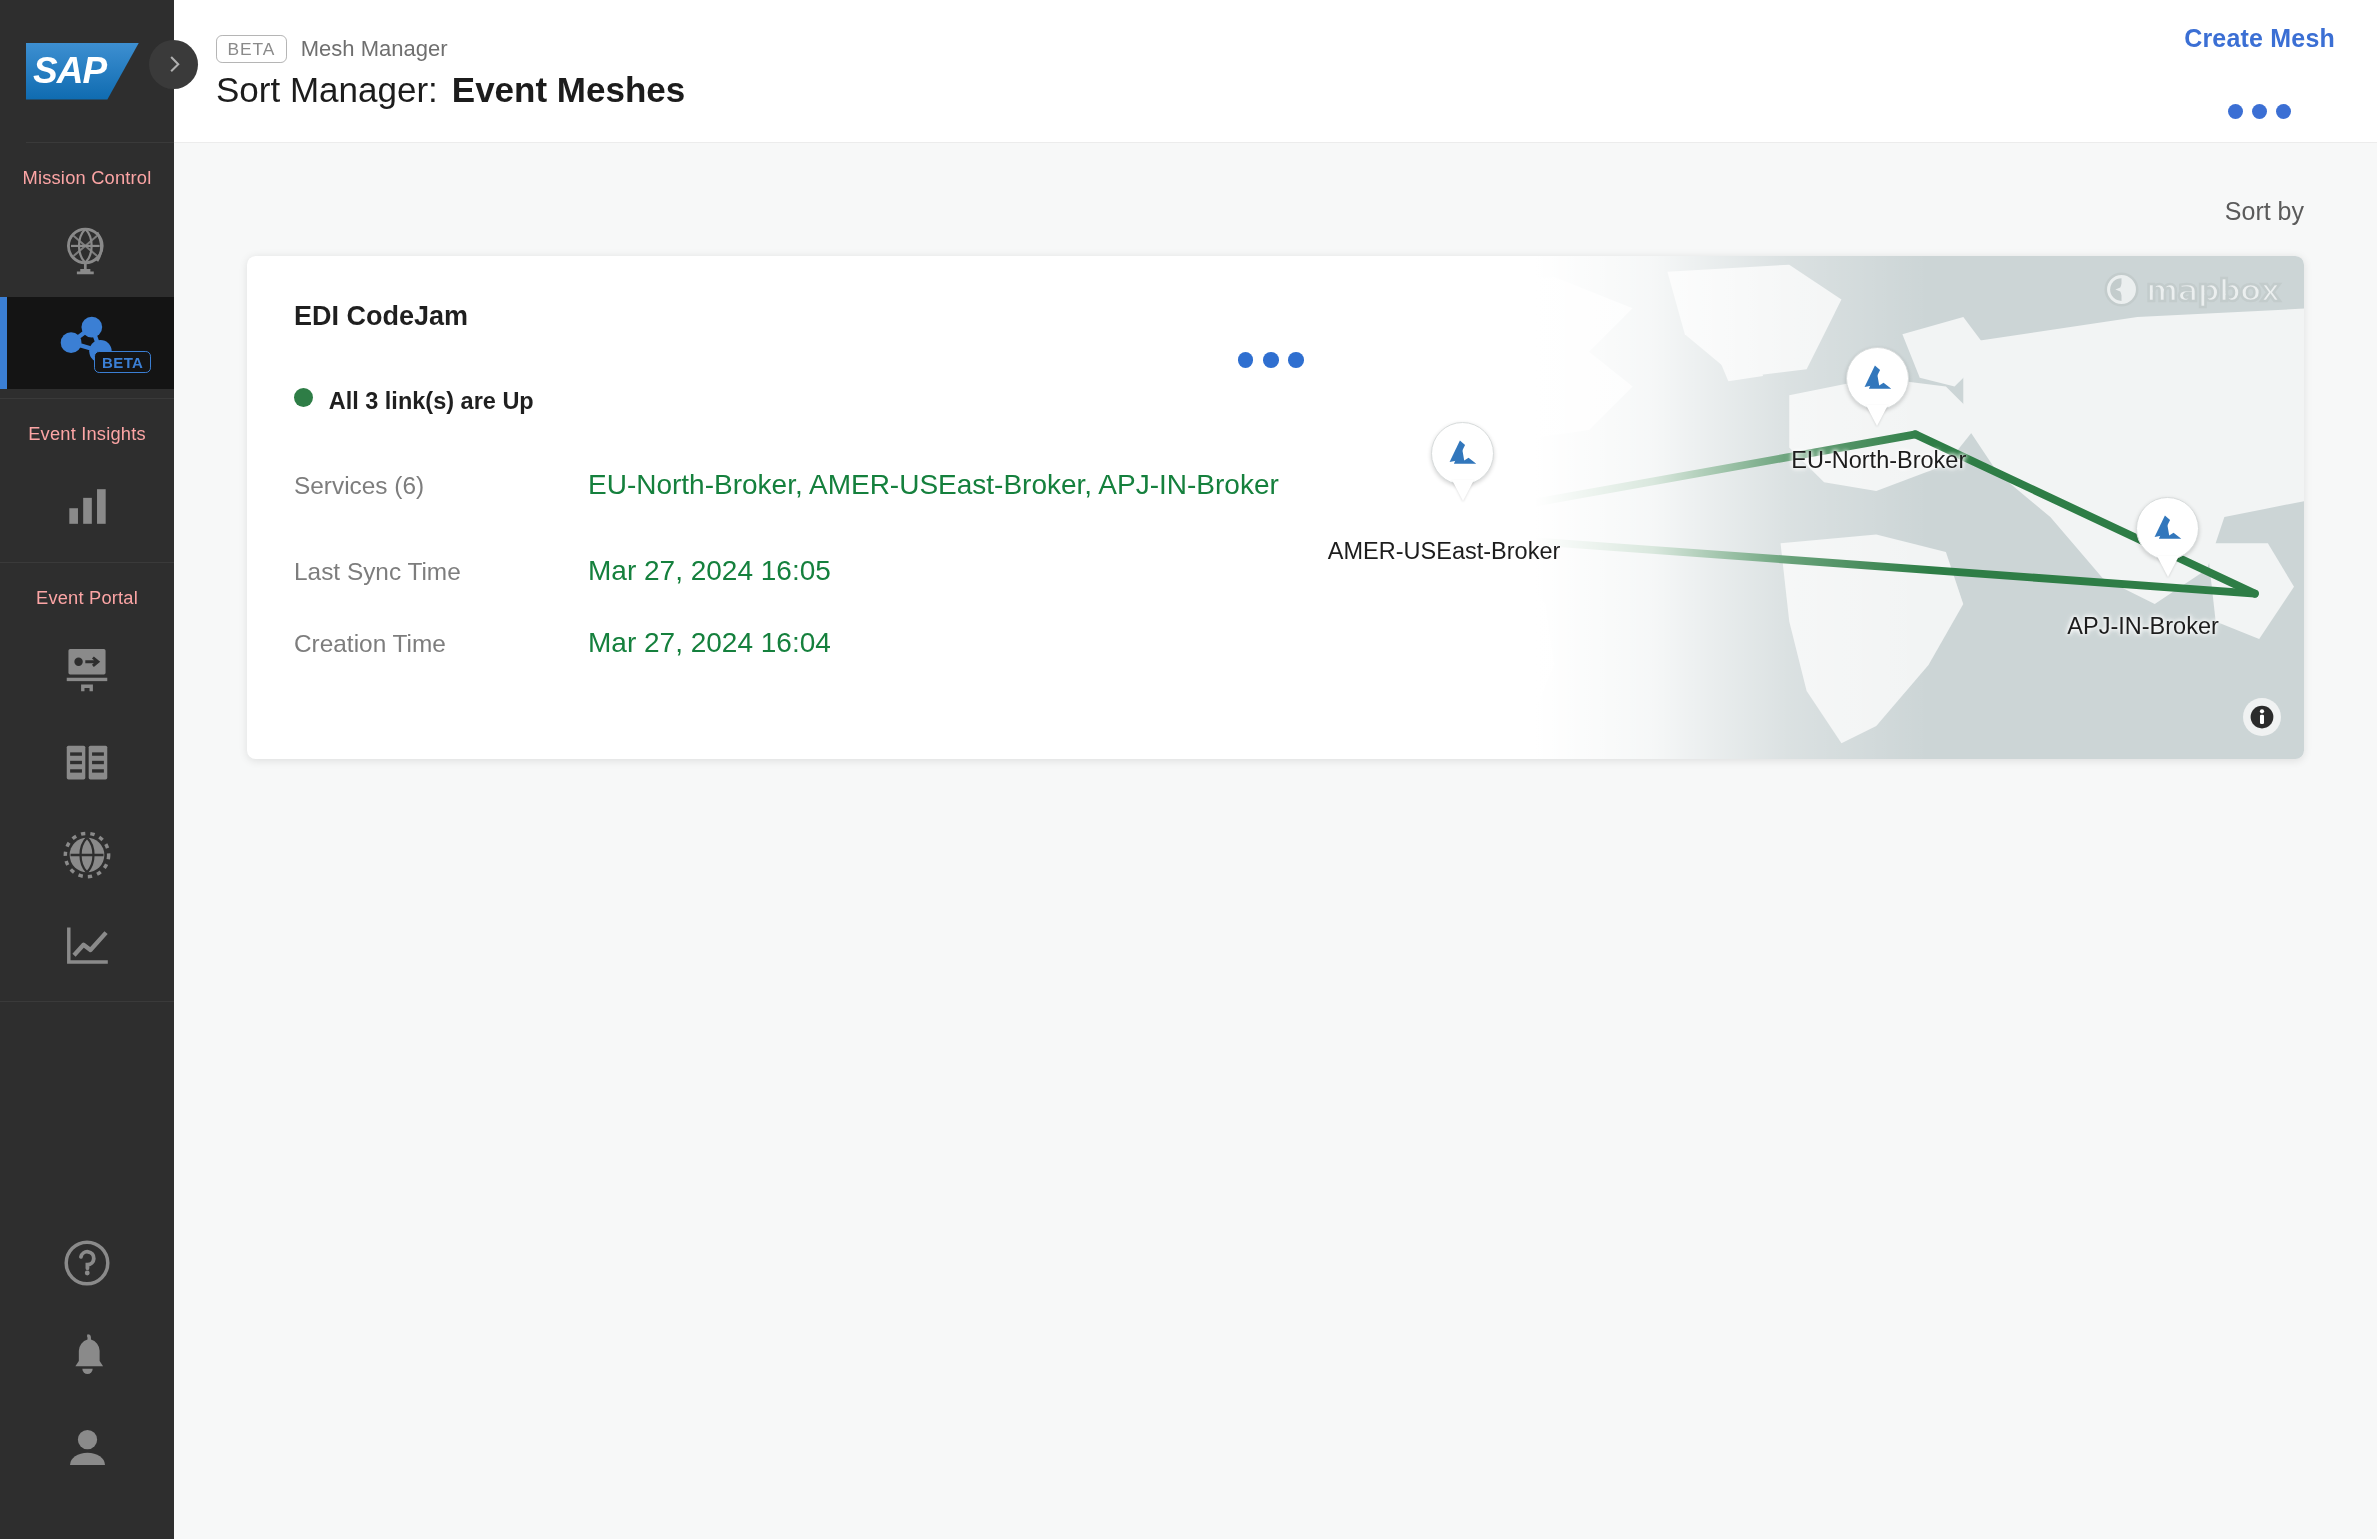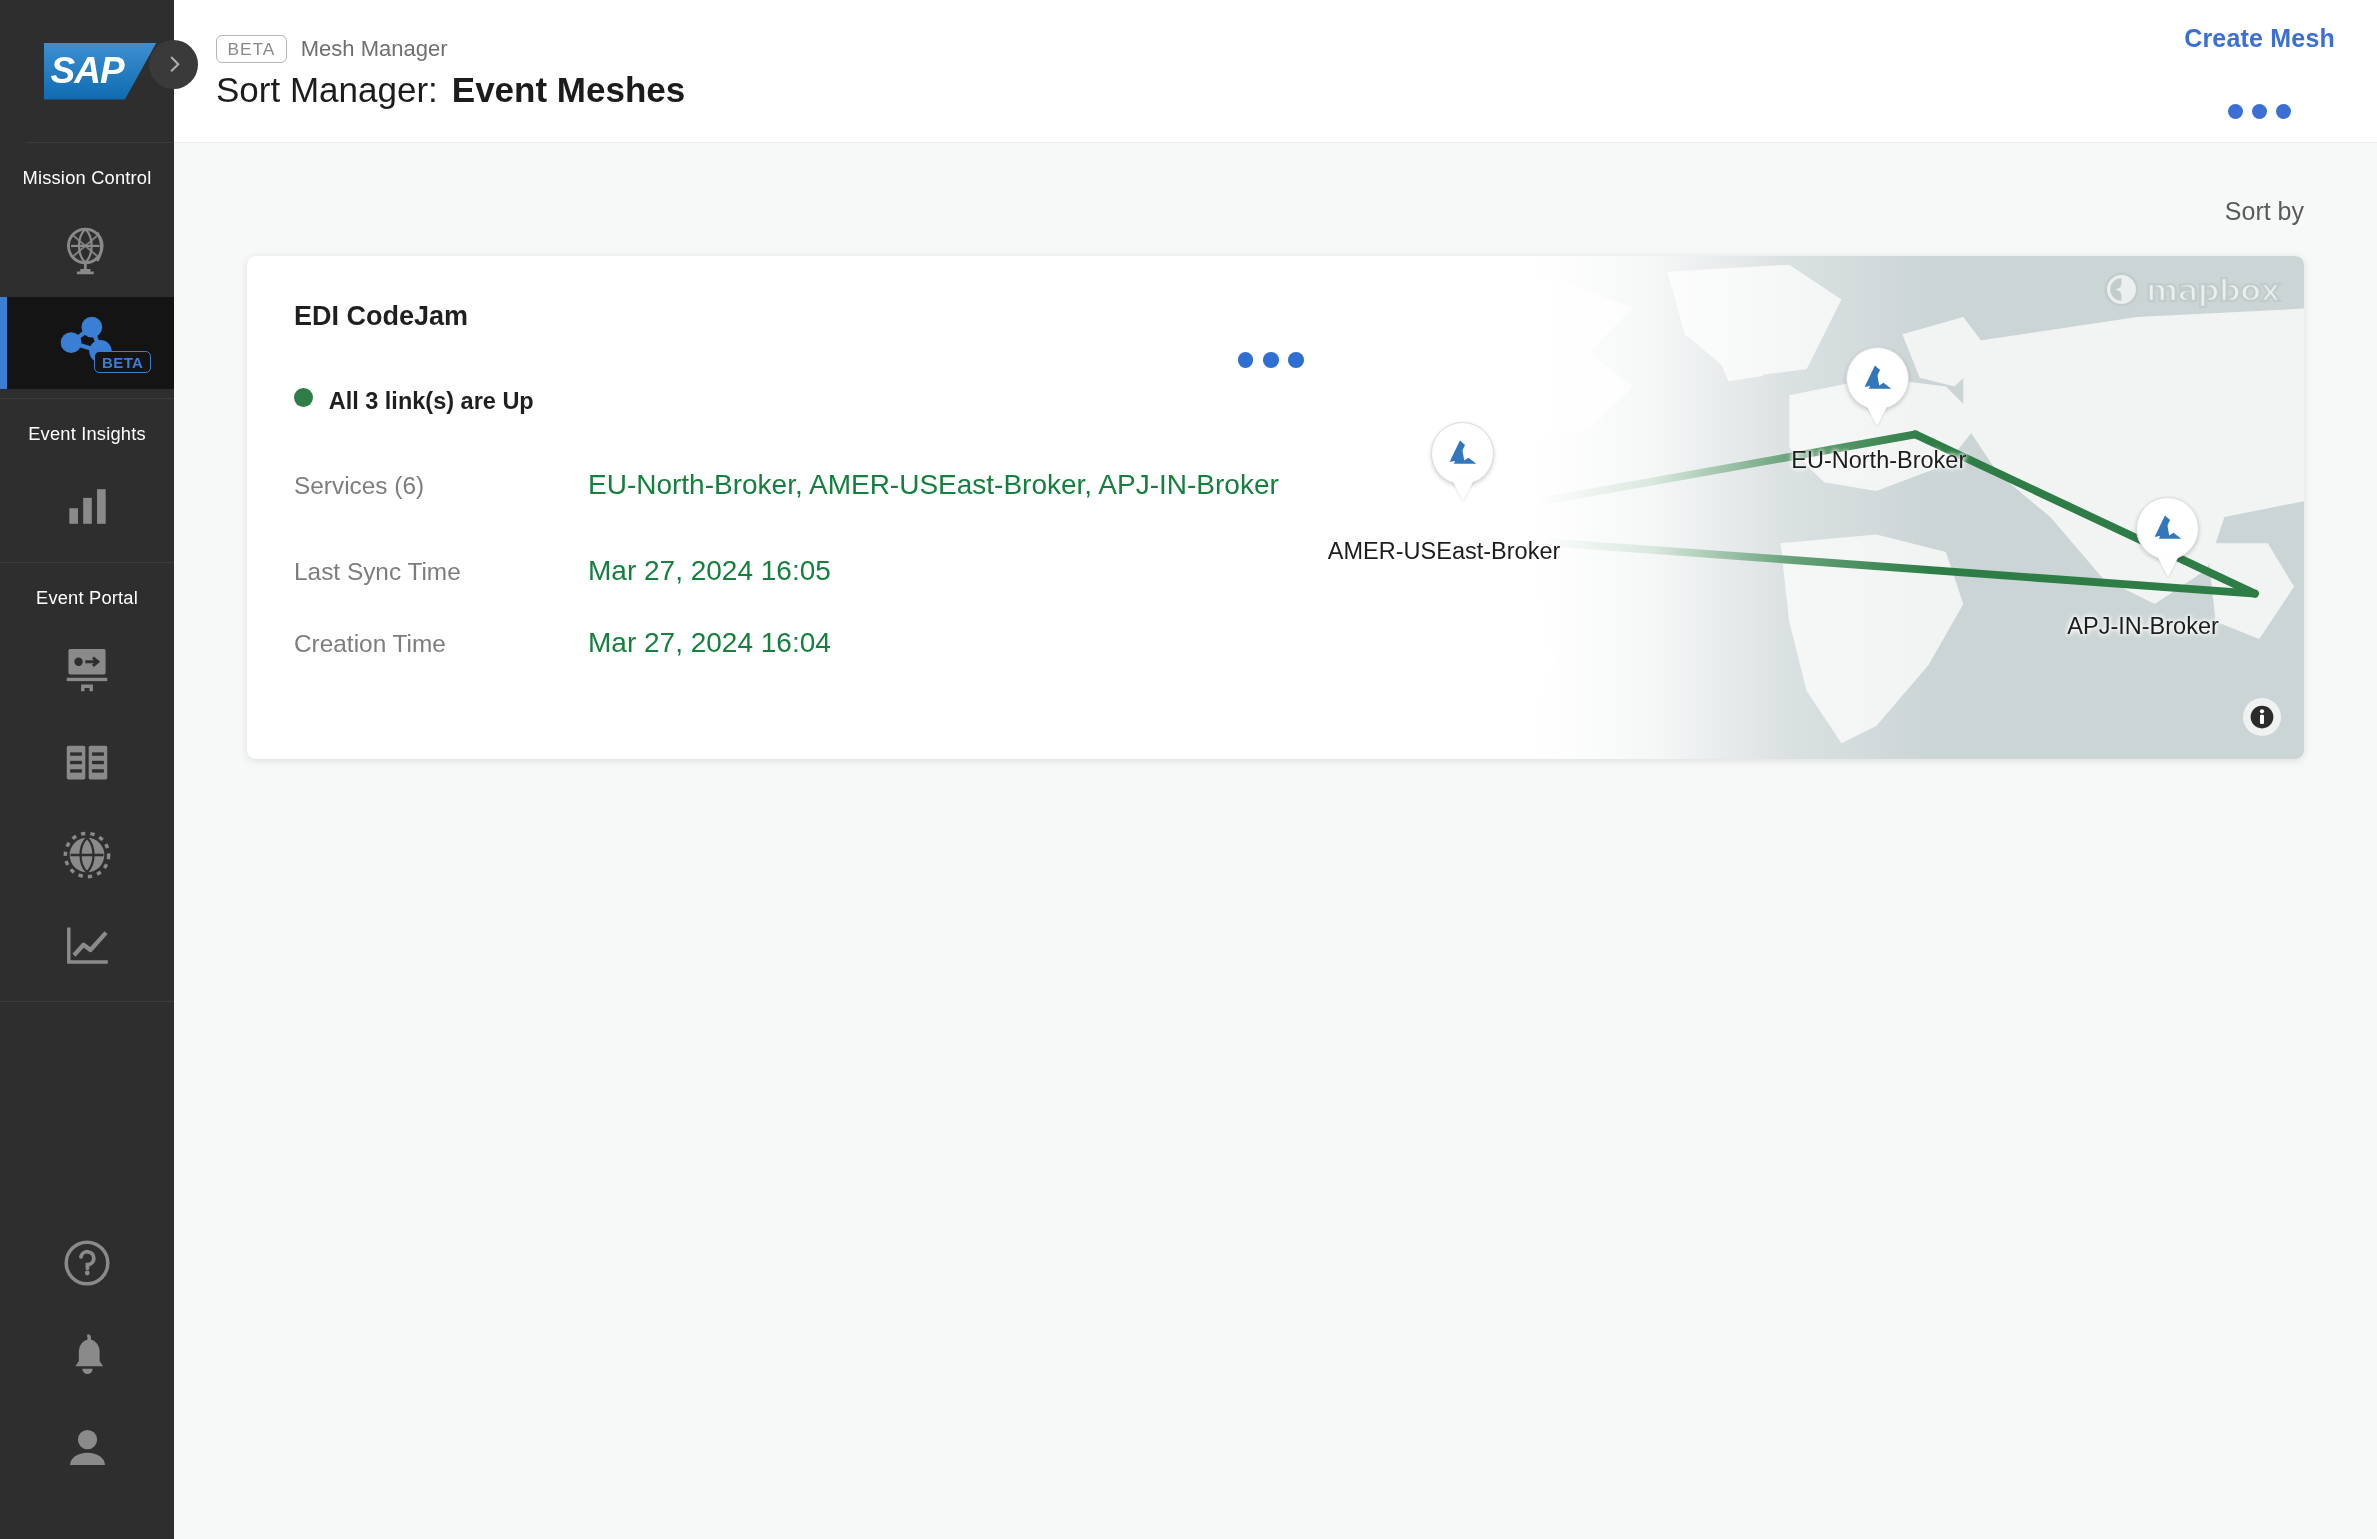--- a/index.html
+++ b/index.html
@@ -15,21 +15,21 @@
   .sidebar {
     width: 174px; height: 1540px;
     background: #2e2e2e;
     display: flex; flex-direction: column;
     flex: 0 0 174px;
     position: relative;
     z-index: 5;
   }
   .sidebar-logo {
     height: 143px;
-    display: flex; align-items: center; justify-content: center;
+    display: flex; align-items: center; justify-content: flex-start;
     border-bottom: 0.9px solid #3a3a3a;
     position: relative;
     margin-left: 26px;
   }
   .sap-logo {
     width: 113px; height: 57px;
     background: linear-gradient(180deg,#3d8fd1 0%, #0f6bb0 100%);
     clip-path: polygon(0 0, 100% 0, 72% 100%, 0 100%);
     display:flex; align-items:center; justify-content:flex-start;
     position: relative;
@@ -43,21 +43,21 @@
     position:absolute; right:-24.4px; top:40px;
     width:49px; height:49px; border-radius:50%;
     background:#3a3a3a;
     display:flex; align-items:center; justify-content:center;
     cursor:pointer;
     z-index: 20;
   }
   .expand-btn svg { width:24.4px; height:24.4px; }
 
   .nav-section-label {
-    color:#ffffff; font-size:18.3px;
+    color:#fca5a5; font-size:18.3px;
     text-align:center; padding:24.4px 0 15.7px 0;
     letter-spacing:0.2px;
   }
   .nav-group { border-bottom:0.9px solid #3a3a3a; padding-bottom: 8.7px;}
   .nav-item {
     height:92px; display:flex; align-items:center; justify-content:center;
     position:relative; cursor:pointer;
   }
   .nav-item.active { background:#141414; }
   .nav-item.active::before {

